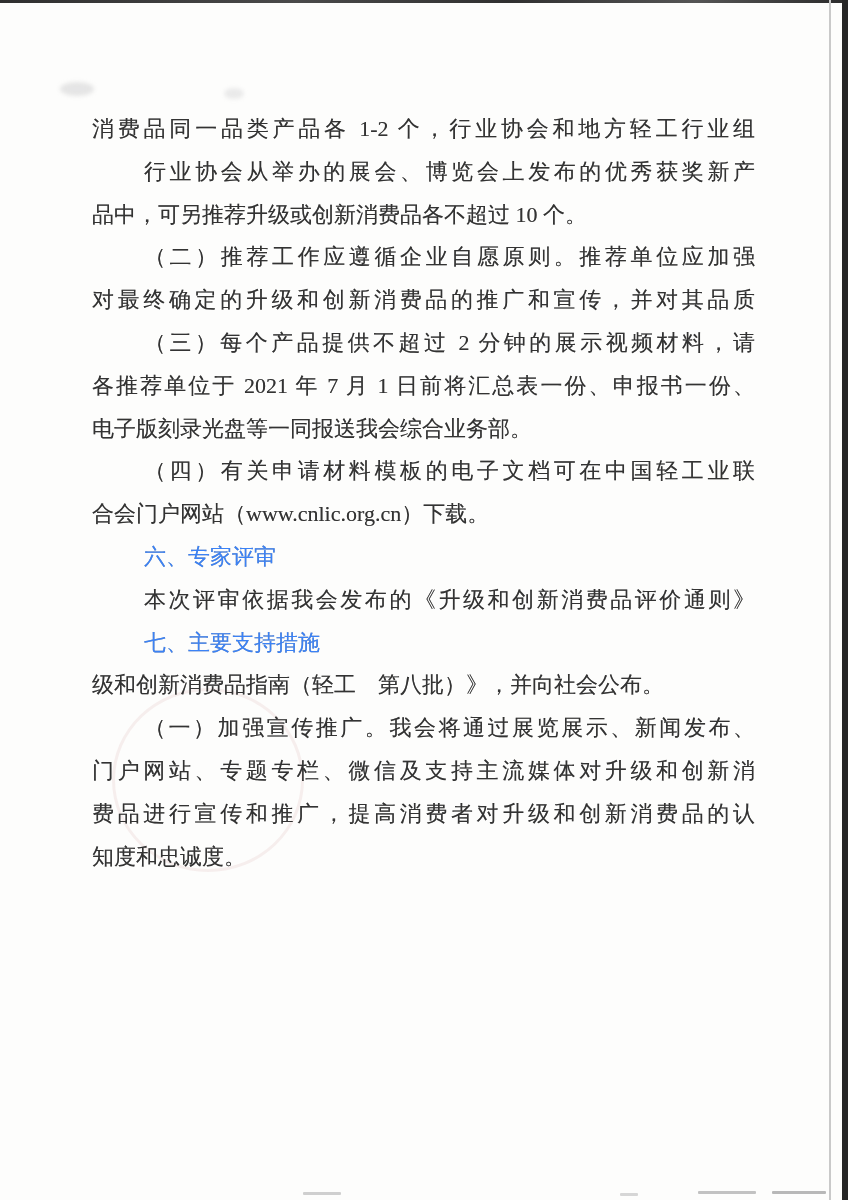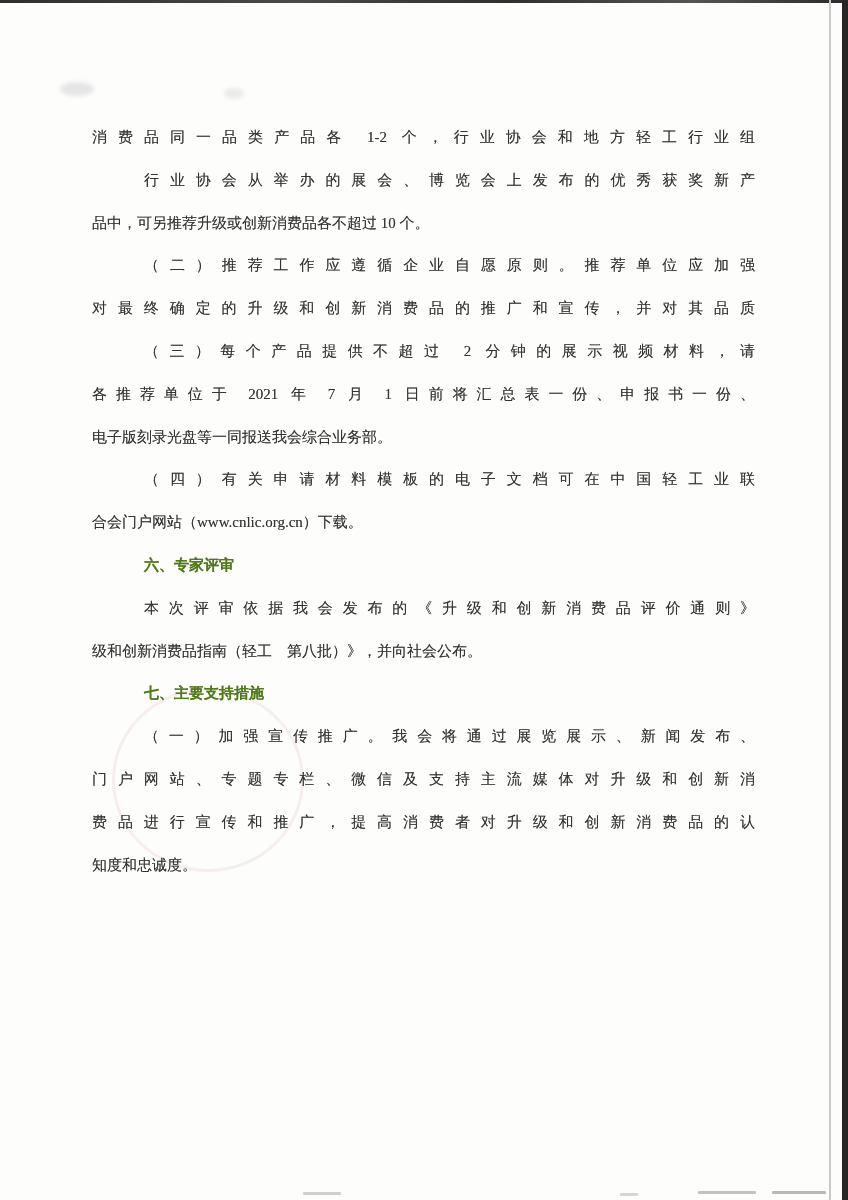--- a/index.html
+++ b/index.html
@@ -54,38 +54,38 @@
     position: absolute;
     left: 112px; top: 688px;
     width: 186px; height: 178px;
     border: 3px solid rgba(214,162,162,0.16);
     border-radius: 50%;
   }
   
   .textblock {
     position: absolute;
     left: 92px;
-    top: 116px;
+    top: 108px;
     width: 663px;
     color: #333333;
-    font-size: 15px;
+    font-size: 22px;
     text-shadow: 0 0 0.5px rgba(70,70,70,0.55);
   }
   .line {
     height: 42.8px;
     line-height: 42.8px;
     white-space: nowrap;
   }
   .line.justify {
     white-space: normal;
     text-align: justify;
     text-align-last: justify;
   }
   .line.indent { padding-left: 52px; }
-  .line.bold { font-weight: 700; color: #4d7c0f; }
+  .line.bold { font-weight: 400; color: #3b82f6; }
 </style>
 </head>
 <body>
 
 <div class="page">
   <div class="top-strip"></div>
   <div class="right-line"></div>
   <div class="right-band"></div>
   <div class="seal-ghost"></div>
   <div class="smudge s1"></div>
@@ -102,20 +102,20 @@
       <div class="line">品中，可另推荐升级或创新消费品各不超过 10 个。</div>
       <div class="line indent justify">（二）推荐工作应遵循企业自愿原则。推荐单位应加强</div>
       <div class="line justify">对最终确定的升级和创新消费品的推广和宣传，并对其品质</div>
       <div class="line indent justify">（三）每个产品提供不超过 2 分钟的展示视频材料，请</div>
       <div class="line justify">各推荐单位于 2021 年 7 月 1 日前将汇总表一份、申报书一份、</div>
       <div class="line">电子版刻录光盘等一同报送我会综合业务部。</div>
       <div class="line indent justify">（四）有关申请材料模板的电子文档可在中国轻工业联</div>
       <div class="line">合会门户网站（www.cnlic.org.cn）下载。</div>
       <div class="line indent bold">六、专家评审</div>
       <div class="line indent justify">本次评审依据我会发布的《升级和创新消费品评价通则》</div>
+      <div class="line indent bold">七、主要支持措施</div>
       <div class="line">级和创新消费品指南（轻工　第八批）》，并向社会公布。</div>
-      <div class="line indent bold">七、主要支持措施</div>
       <div class="line indent justify">（一）加强宣传推广。我会将通过展览展示、新闻发布、</div>
       <div class="line justify">门户网站、专题专栏、微信及支持主流媒体对升级和创新消</div>
       <div class="line justify">费品进行宣传和推广，提高消费者对升级和创新消费品的认</div>
       <div class="line">知度和忠诚度。</div>
     </div>
 </div>
 
 </body></html>

